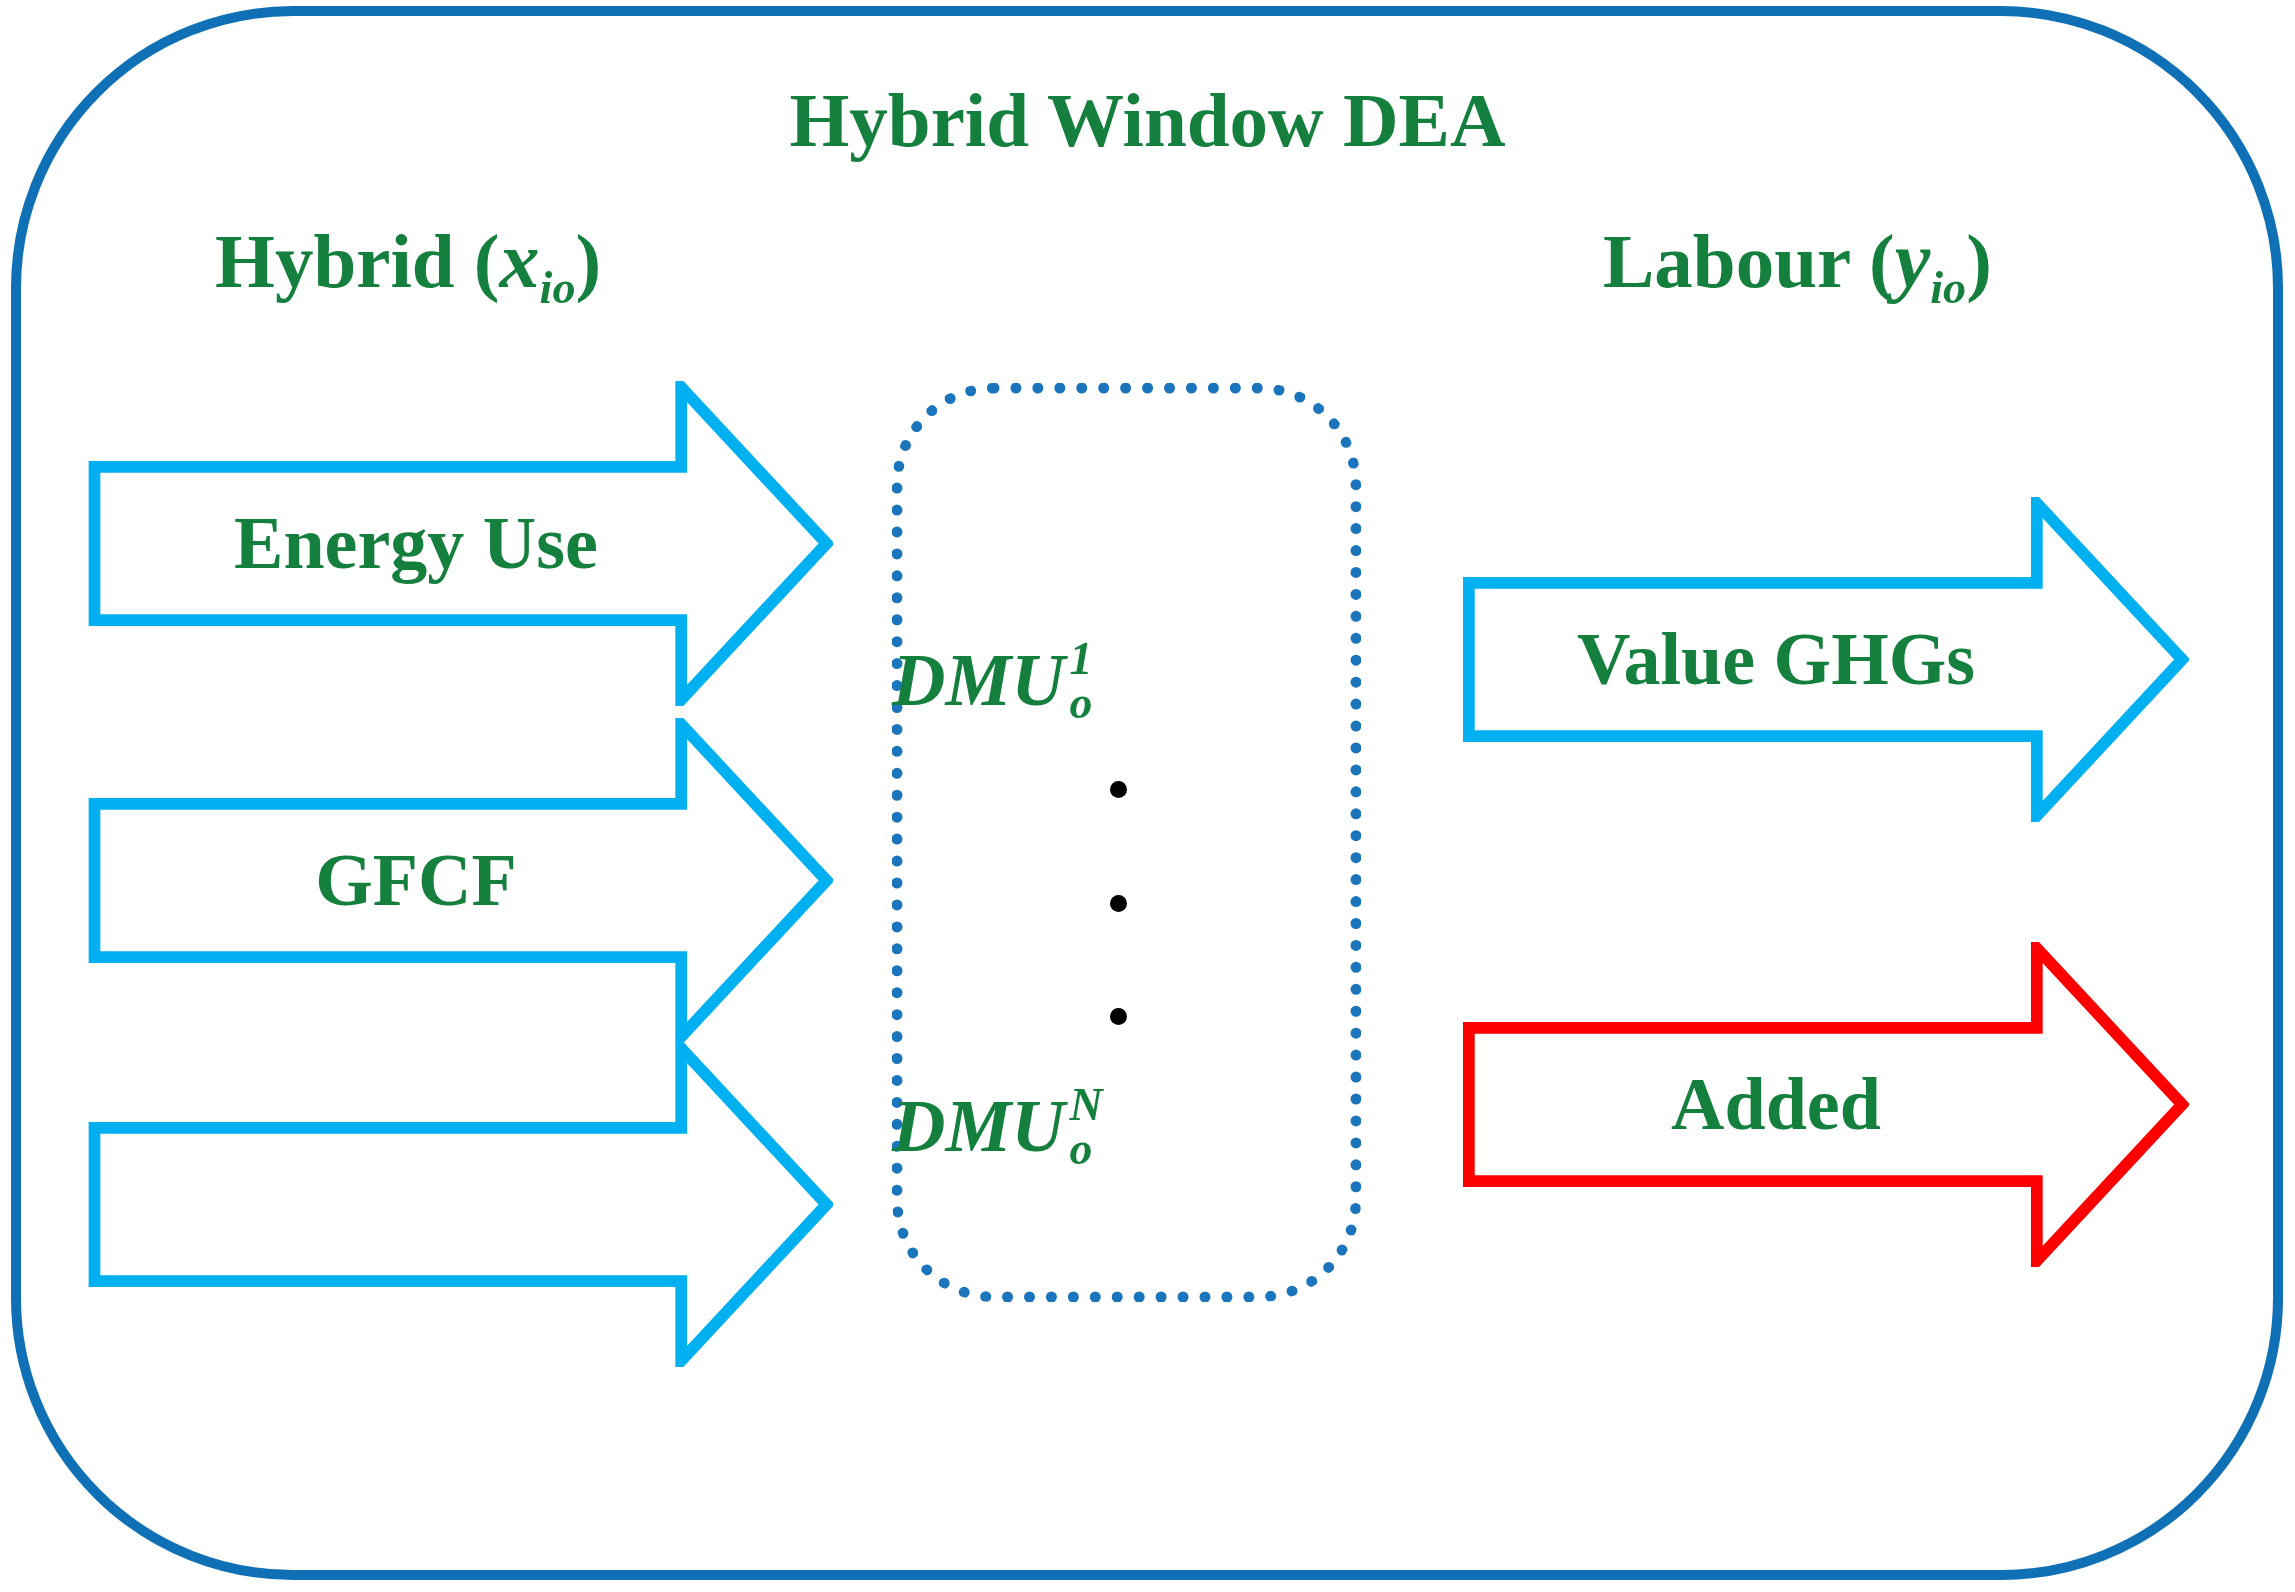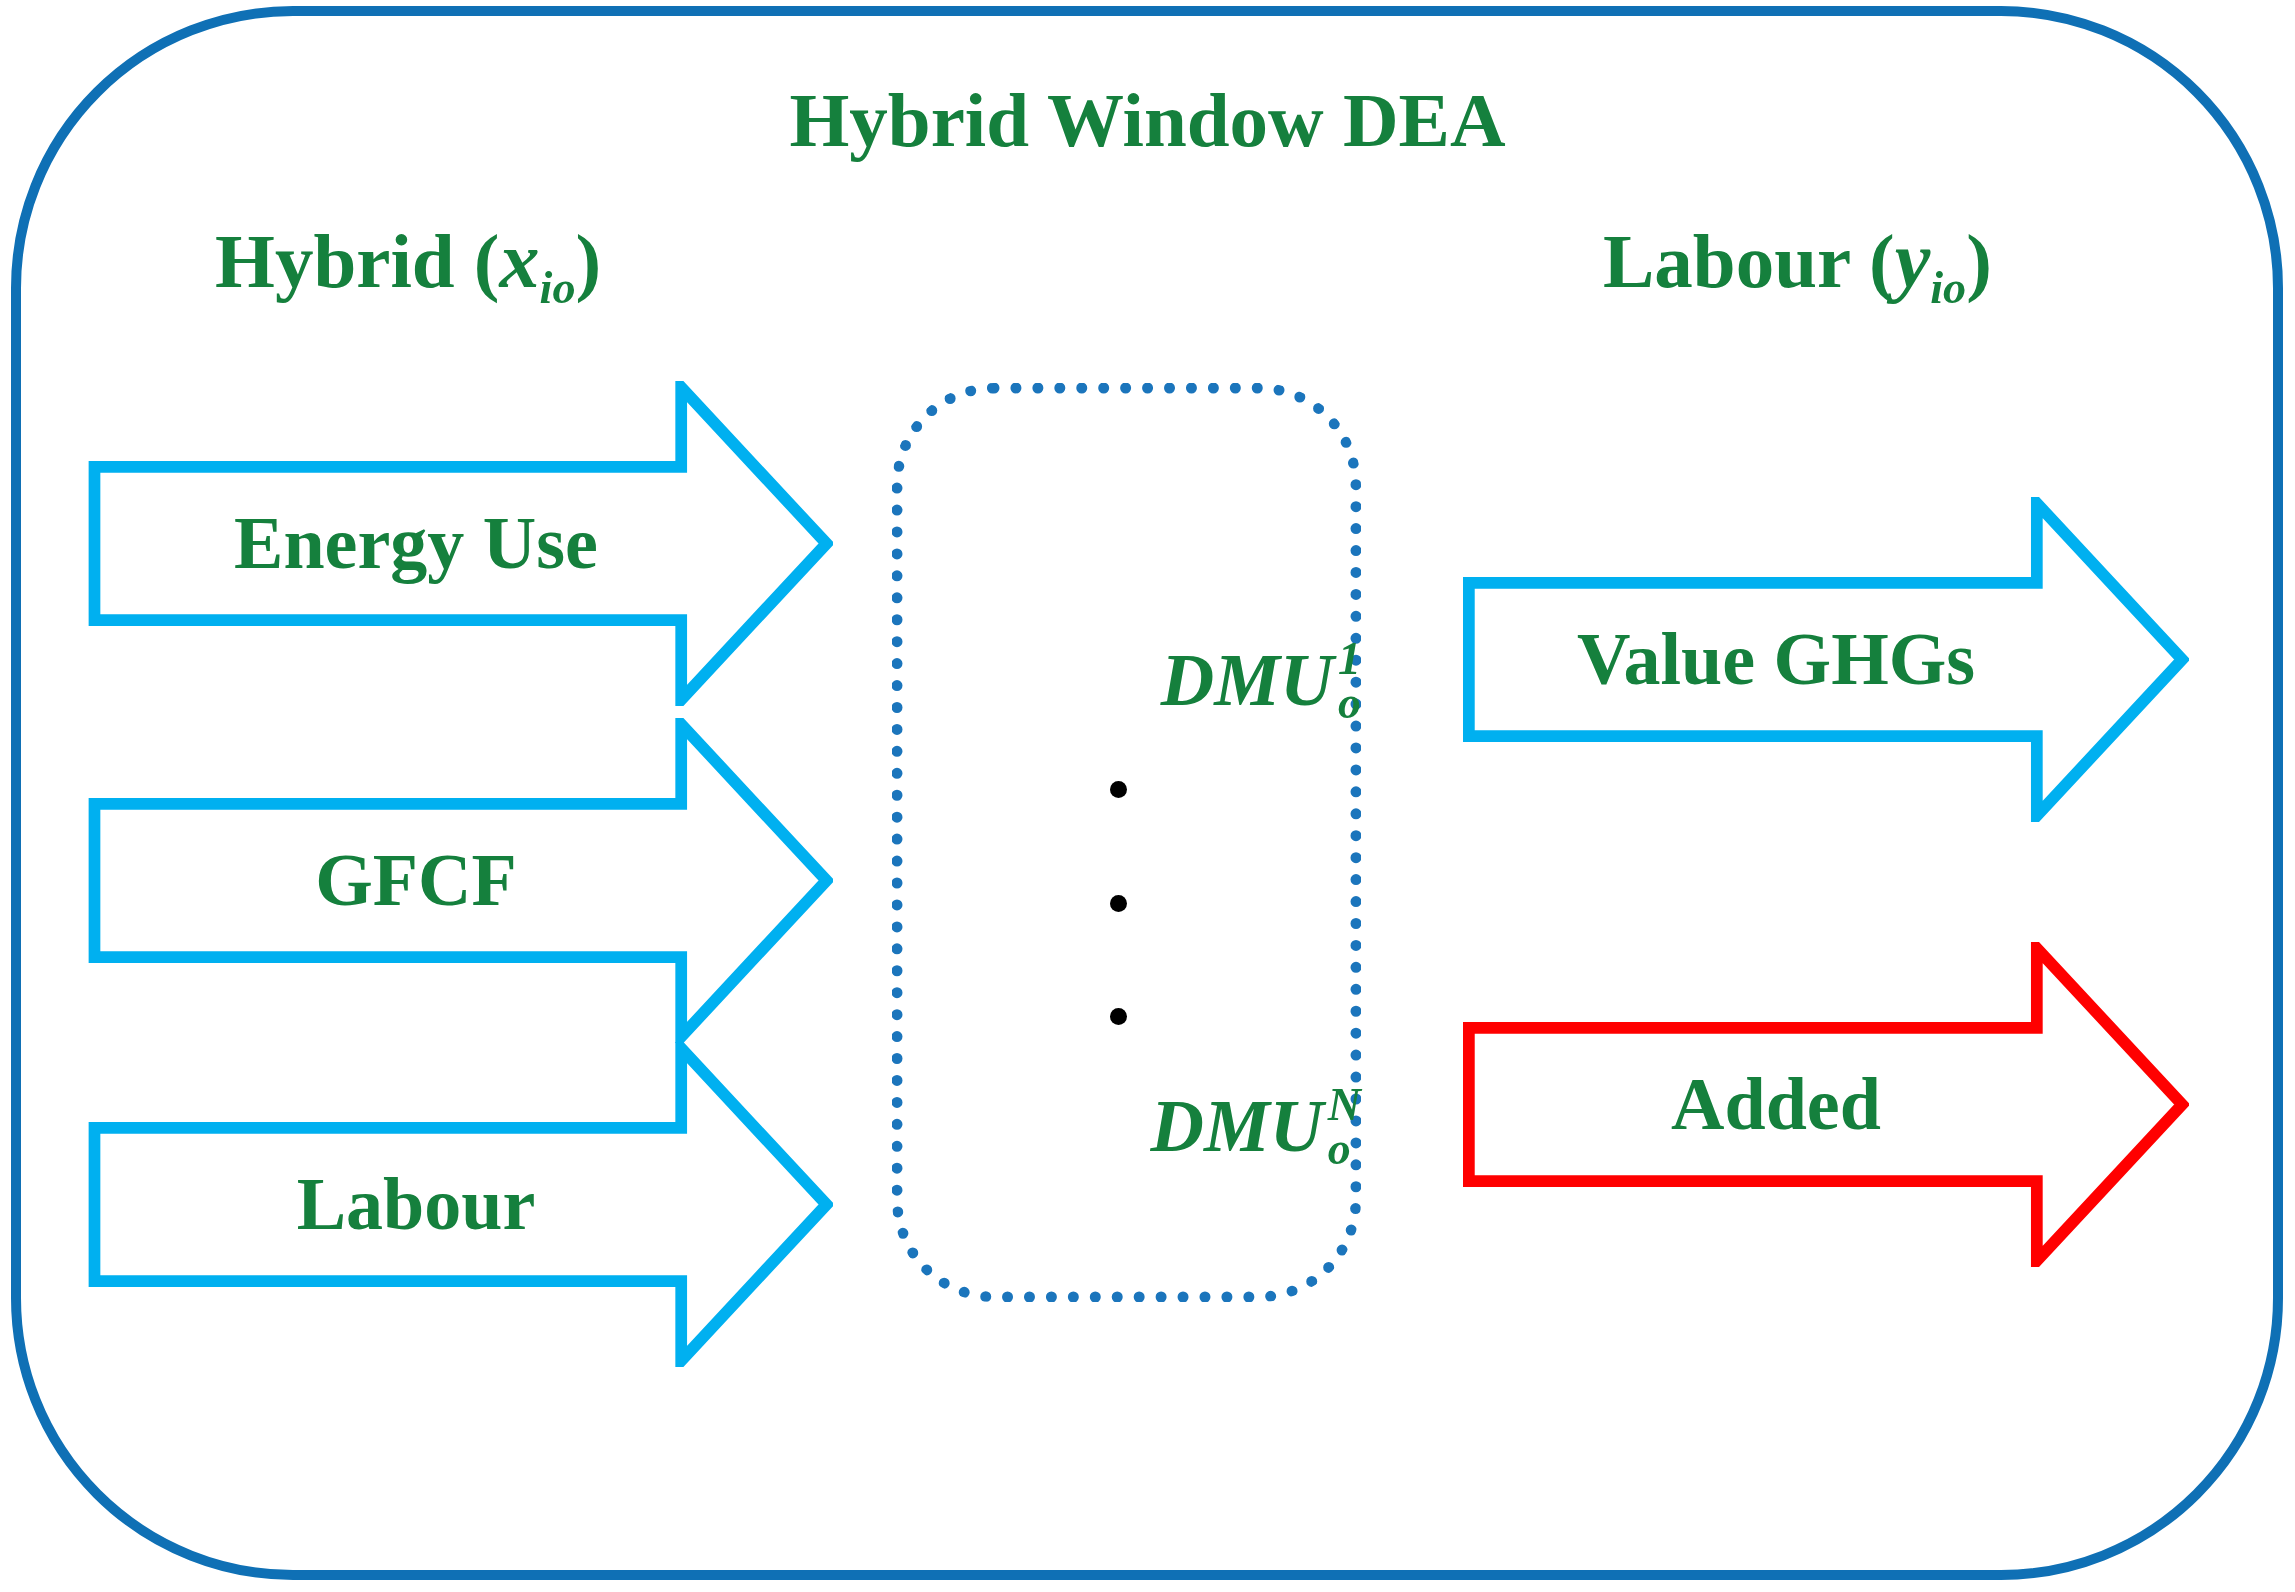--- a/index.html
+++ b/index.html
@@ -52,21 +52,21 @@
     position:absolute;
     left:892px; top:383px;
     width:469px; height:919px;
     box-sizing:border-box;
     border:11.7px dotted #1B75BC;
     border-radius:102px;
   }
   .dmu-item{
     position:absolute;
     left:892px; width:469px; height:125px;
-    display:flex; align-items:center; justify-content:flex-end;
+    display:flex; align-items:center; justify-content:flex-start;
     font-size:74px; font-weight:bold; font-style:italic;
     white-space:nowrap;
   }
   #dmu-first{ top:618px; }
   #dmu-last{ top:1064px; }
   .dmu-scripts{
     display:inline-flex;
     flex-direction:column;
     justify-content:center;
     font-size:0.62em;
@@ -106,21 +106,20 @@
   <div class="arrow-label" style="left:95px; top:467px; width:587px; height:153px;">Energy Use</div>
 
   <svg class="arrow-svg" style="left:88px; top:718px;" width="745" height="325" viewBox="0 0 953 416">
     <polygon points="8,110 759,110 759,8 945,208 759,408 759,306 8,306" fill="#ffffff" stroke-width="15" stroke-linejoin="miter" stroke="#00B0F0"></polygon>
   </svg>
   <div class="arrow-label" style="left:95px; top:804px; width:587px; height:153px;">GFCF</div>
 
   <svg class="arrow-svg" style="left:88px; top:1042px;" width="745" height="325" viewBox="0 0 953 416">
     <polygon points="8,110 759,110 759,8 945,208 759,408 759,306 8,306" fill="#ffffff" stroke-width="15" stroke-linejoin="miter" stroke="#00B0F0"></polygon>
   </svg>
-  <div class="arrow-label" style="left:95px; top:1128px; width:587px; height:153px;">Labour</div>
 
   <div id="dmu-box"></div>
 
   <div class="dmu-item" id="dmu-first">
     <span>DMU</span>
       <span class="dmu-scripts">
         <span>1</span>
         <span>o</span>
       </span>
   </div>

